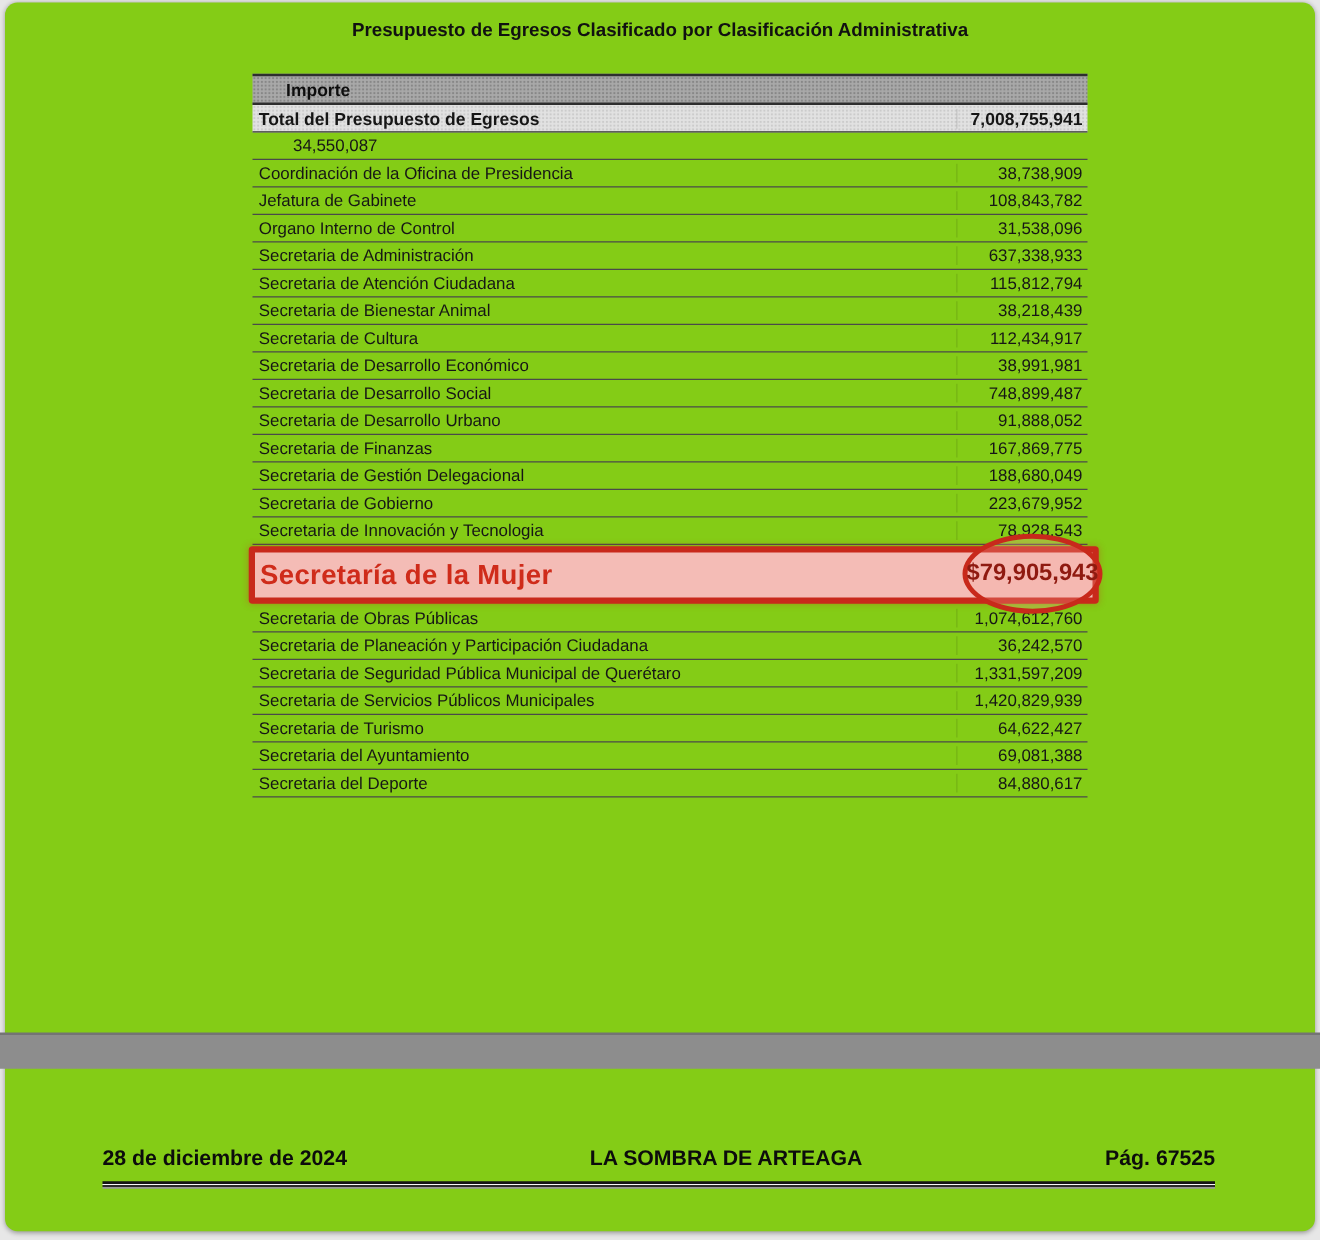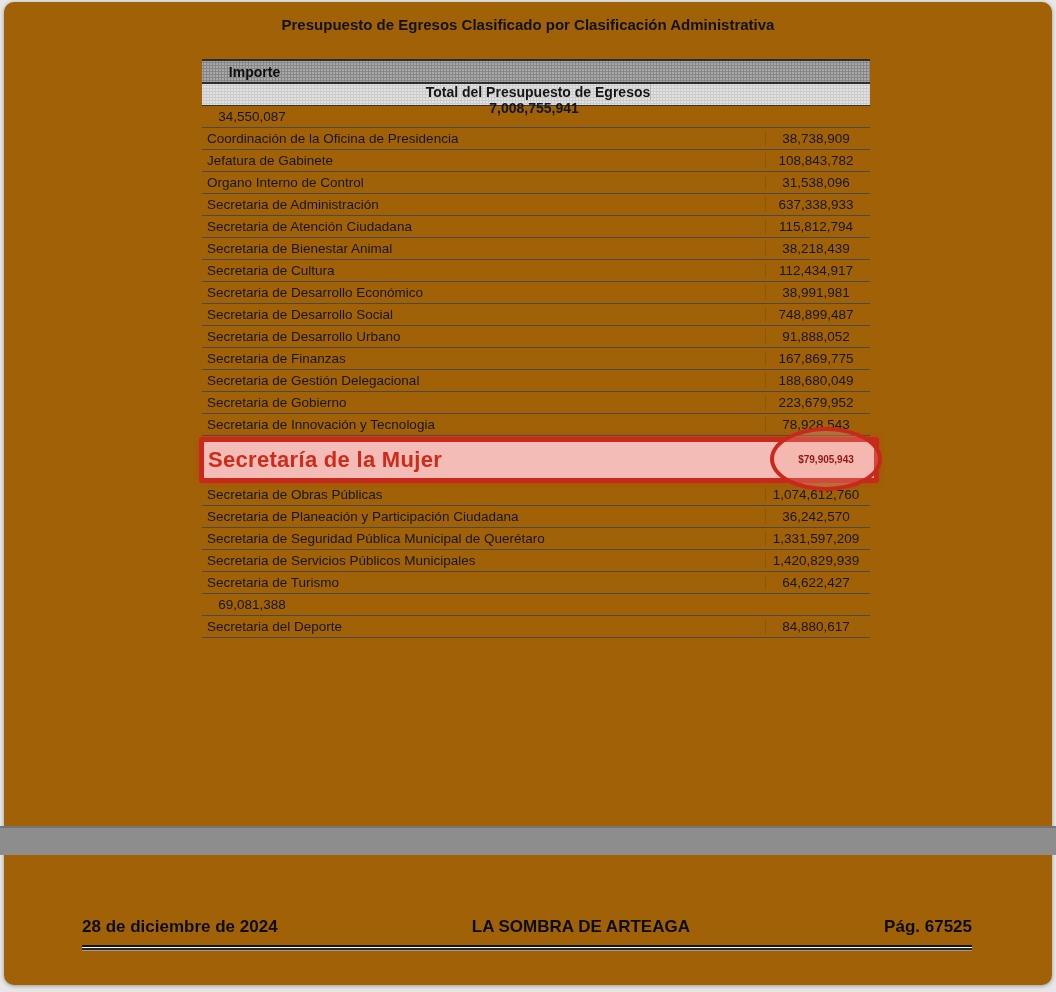--- a/index.html
+++ b/index.html
@@ -3,21 +3,21 @@
 <meta charset="utf-8">
 <style>
   html,body{margin:0;padding:0;}
   body{
     width:1056px;height:992px;overflow:hidden;position:relative;
     background:#e7e7e7;
     font-family:"Liberation Sans","DejaVu Sans",sans-serif;
   }
   .page{
     position:absolute;left:4px;top:2px;right:4px;bottom:7px;
-    background:#a16207;border-radius:10px;
+    background:#84cc16;border-radius:10px;
     box-shadow:0 1px 4px rgba(0,0,0,0.35);
   }
   .doc-title{
     position:absolute;top:14px;left:0;width:100%;
     text-align:center;font-size:15px;font-weight:bold;color:#111;margin:0;
   }
   .budget-table{
     position:absolute;left:198px;top:57px;width:668px;
   }
   .thead{
@@ -29,28 +29,27 @@
     font-weight:bold;font-size:14px;color:#0e0e0e;
   }
   .thead .th.desc{flex:1;text-align:center;border-right:1px solid rgba(255,255,255,0.6);}
   .thead .th.imp{width:105px;text-align:center;}
   .row{
     display:flex;align-items:center;height:21px;
     border-bottom:1px solid #4a4a4a;
     font-size:13.5px;color:#161616;
   }
   .row .cell.desc{flex:1;padding-left:5px;border-right:1px solid rgba(0,0,0,0.12);}
-  .row .cell.imp{width:100px;text-align:center;padding-right:4px;}
+  .row .cell.imp{width:100px;text-align:right;padding-right:4px;}
   .row.total{
     font-weight:bold;font-size:14px;
     background-color:#e2e2e2;
     background-image:radial-gradient(rgba(0,0,0,0.10) 1px, transparent 1.2px);
     background-size:3px 3px;
     border-bottom:1px solid #333;
-    flex-direction:column;
   }
   .row.highlight{
     position:relative;height:36px;
     border:5px solid #c8291b;border-radius:3px;
     background:#f4bcb6;
     margin:1px -9px 1px -3px;
     z-index:5;overflow:visible;
     box-shadow:0 0 6px rgba(200,41,27,0.35);
   }
   .row.highlight .cell.desc{
@@ -59,21 +58,21 @@
   }
   .circle-annotation{
     position:absolute;right:-8px;top:-15px;
     width:112px;height:64px;
     border:4px solid #c8291b;border-radius:50%;
     display:flex;align-items:center;justify-content:center;
     background:rgba(246,170,163,0.25);
     box-sizing:border-box;
   }
   .circle-annotation .cell.imp{
-    width:auto;padding:0;font-weight:bold;font-size:10px;color:#8f1a10;
+    width:auto;padding:0;font-weight:bold;font-size:19px;color:#8f1a10;
   }
   .separator-band{
     position:absolute;left:0;right:0;top:826px;height:29px;
     background:linear-gradient(#747474 0 2px,#8d8d8d 2px 100%);
     z-index:10;
   }
   .footer{
     position:absolute;top:915px;left:78px;right:80px;
     display:flex;justify-content:space-between;align-items:baseline;
     font-size:17px;font-weight:bold;color:#0c0c0c;
@@ -177,20 +176,21 @@
         </div>
         <div class="row normal">
           <span class="cell desc">Secretaria de Servicios Públicos Municipales</span>
           <span class="cell imp">1,420,829,939</span>
         </div>
         <div class="row normal">
           <span class="cell desc">Secretaria de Turismo</span>
           <span class="cell imp">64,622,427</span>
         </div>
         <div class="row normal">
+          <span class="cell desc">Secretaria del Ayuntamiento</span>
           <span class="cell imp">69,081,388</span>
         </div>
         <div class="row normal">
           <span class="cell desc">Secretaria del Deporte</span>
           <span class="cell imp">84,880,617</span>
         </div>
       </div>
   </div>
 
   <div class="footer">

